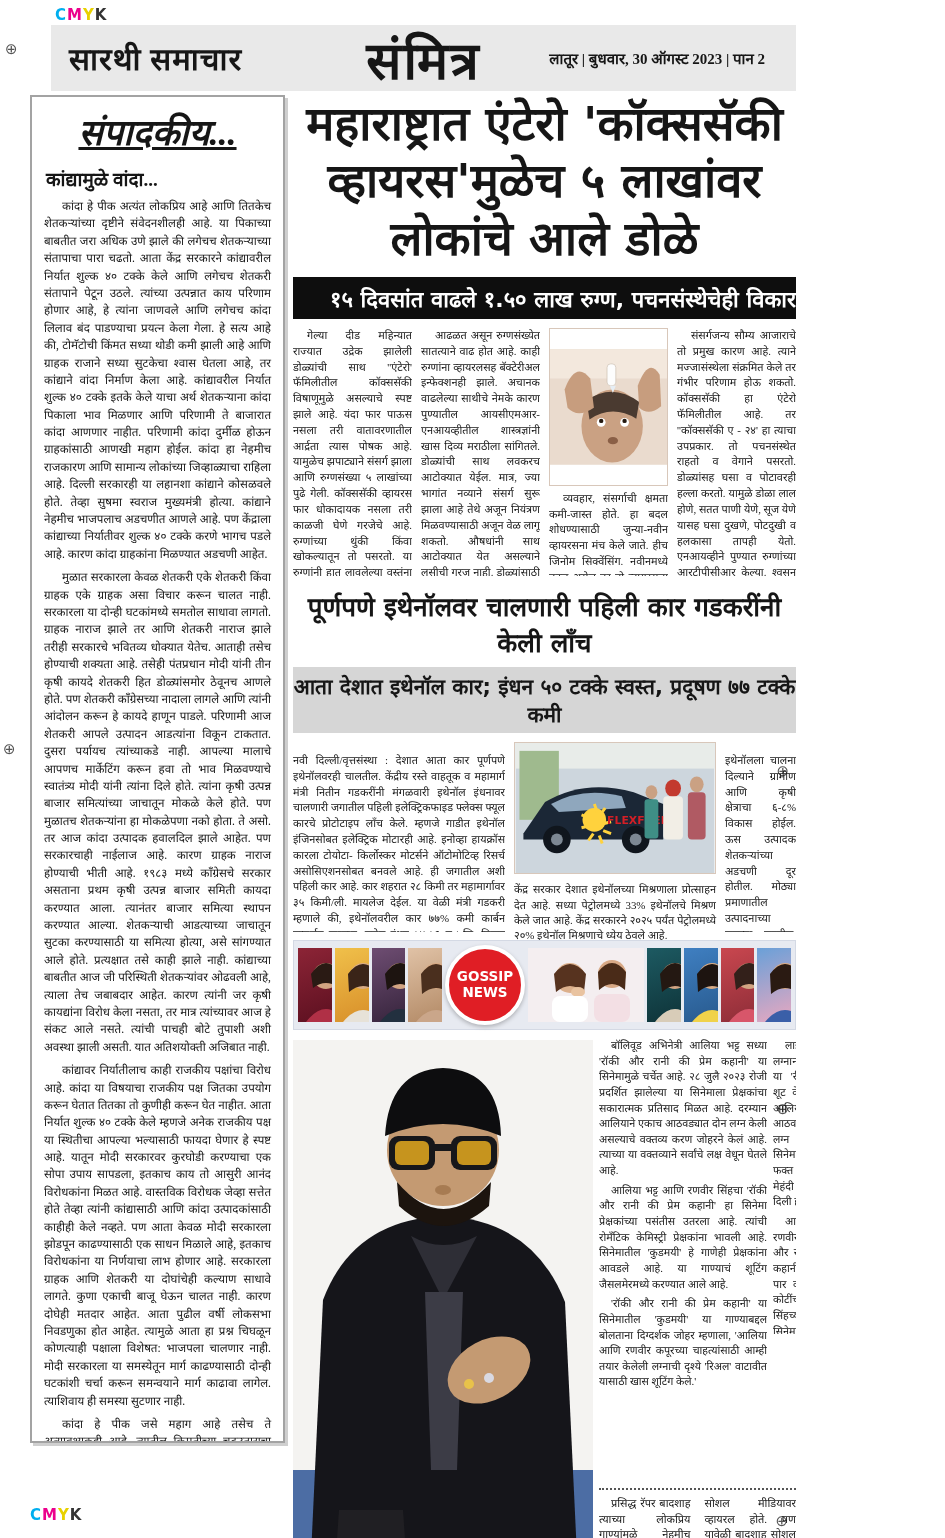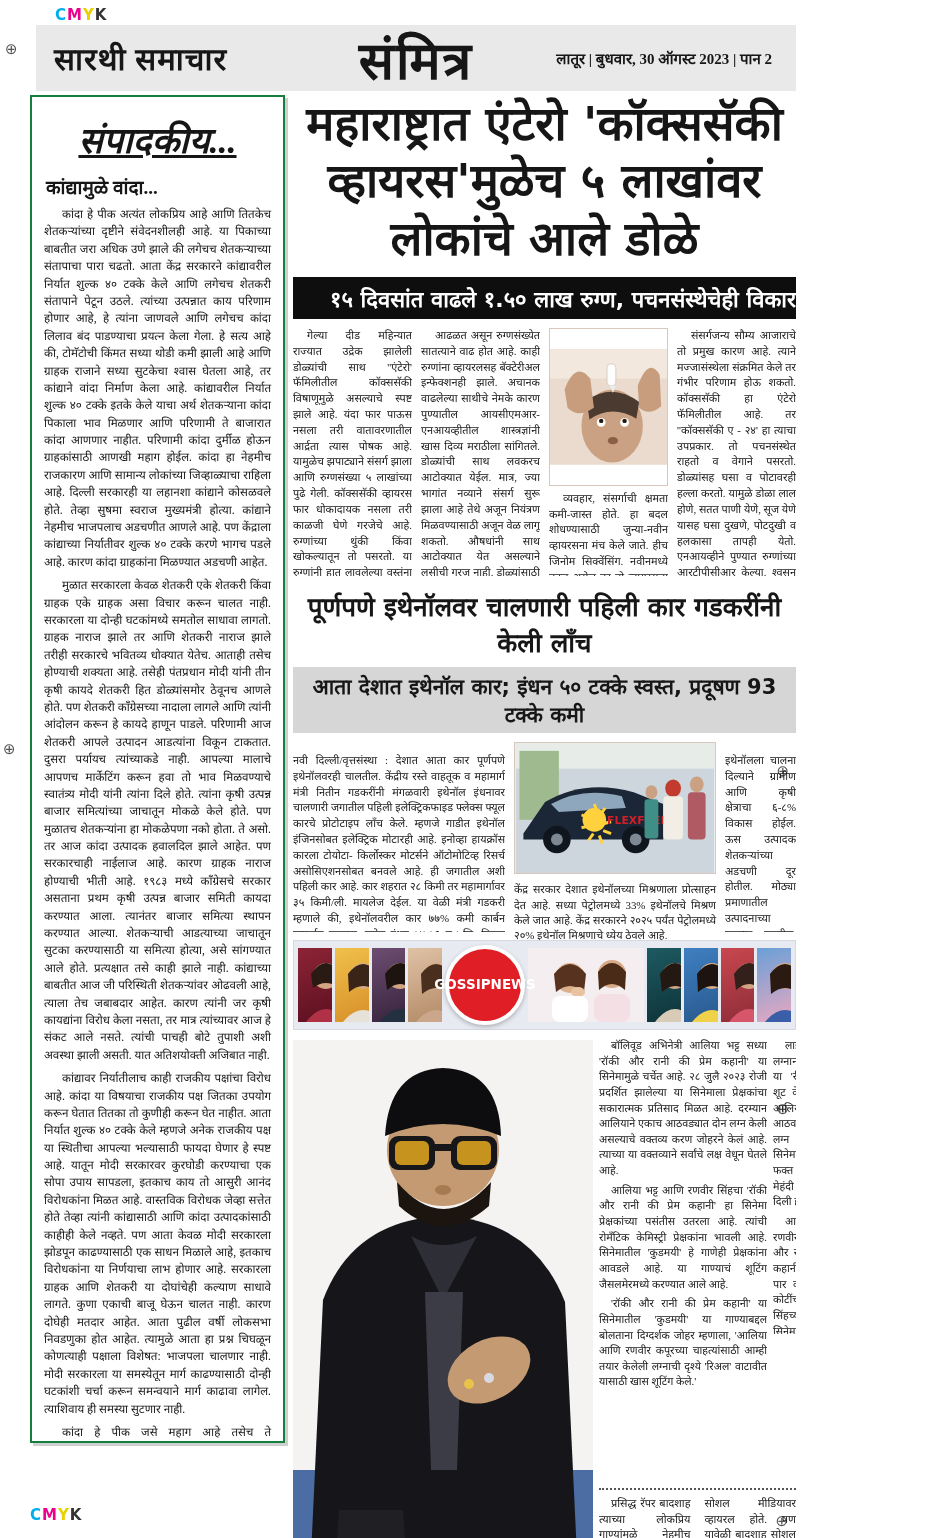--- a/index.html
+++ b/index.html
@@ -5,31 +5,31 @@
   html,body{margin:0;padding:0;background:#fff;}
   .page{position:relative;width:796px;height:1538px;background:#fff;overflow:hidden;
         font-family:"Liberation Serif", serif;color:#161616;}
   
   .cmyk{position:absolute;font-family:"DejaVu Sans",sans-serif;font-size:15px;font-weight:bold;letter-spacing:1px;}
   .cmyk-top{top:6px;left:55px;}
   .cmyk-bottom{bottom:14px;left:30px;}
   .cmyk .c{color:#00aeef}.cmyk .m{color:#ec008c}.cmyk .y{color:#e8d100}.cmyk .k{color:#333}
   .reg{position:absolute;color:#555;font-size:15px;font-family:"DejaVu Sans",sans-serif;}
   
-  .band{position:absolute;top:25px;left:36px;right:0;height:66px;background:#e9e9e9;
+  .band{position:absolute;top:25px;left:51px;right:0;height:66px;background:#e9e9e9;
         display:flex;align-items:center;justify-content:space-between;}
   .masthead{font-size:31px;font-weight:900;padding-left:18px;letter-spacing:1px;}
   .logo{position:absolute;left:0;right:0;text-align:center;font-size:52px;font-weight:900;
         font-family:"DejaVu Sans",sans-serif;letter-spacing:2px;}
-  .dateline{font-size:15px;font-weight:bold;padding-right:24px;z-index:2;background:#e9e9e9;}
+  .dateline{font-size:15px;font-weight:bold;padding-right:31px;z-index:2;background:#e9e9e9;}
   
   .content{position:absolute;top:95px;left:30px;right:0;display:flex;gap:8px;}
   
-  .editorial{width:255px;min-width:255px;height:1348px;border:2px solid #15803d;box-shadow:3px 3px 0 #cfcfcf;
-             padding:16px 12px;box-sizing:border-box;overflow:hidden;}
+  .editorial{width:255px;min-width:255px;height:1348px;border:2px solid #a3a3a3;box-shadow:3px 3px 0 #cfcfcf;
+             padding:8px 12px;box-sizing:border-box;overflow:hidden;}
   .ed-title{font-style:italic;font-weight:bold;font-size:36px;text-align:center;
             text-decoration:underline;margin:2px 0 10px 0;}
   .ed-heading{font-size:19px;font-weight:bold;margin:0 0 6px 2px;}
   .editorial p{font-size:11.6px;line-height:1.5;text-align:justify;margin:0 0 6px 0;text-indent:18px;}
   
   .main{width:655px;overflow:hidden;}
   .h1{font-family:"DejaVu Sans",sans-serif;font-size:47px;line-height:1.22;font-weight:900;
       text-align:center;margin:0 2px 10px 2px;}
   .bar-black{background:#0e0e0e;color:#fff;font-family:"DejaVu Sans",sans-serif;font-weight:bold;
              font-size:22px;text-align:right;padding:6px 0;}
@@ -44,21 +44,21 @@
   .art2-row{height:190px;}
   .art2-left{flex:none;width:212px;}
   .art2-center{flex:none;width:202px;font-size:10.9px;line-height:1.4;text-align:justify;}
   .caption{margin-top:4px;}
   
   .strip{margin-top:8px;background:#e7eaf1;border:1px solid #d4d9e4;padding:4px;height:80px;
          display:flex;align-items:center;gap:3px;position:relative;}
   .thumb{width:56px;height:74px;overflow:hidden;position:relative;}
   .thumb svg{display:block}
   .badge{width:72px;height:72px;min-width:72px;border-radius:50%;background:#e01e25;border:4px solid #fff;
-         color:#fff;display:flex;flex-direction:row;align-items:center;justify-content:center;
+         color:#fff;display:flex;flex-direction:column;align-items:center;justify-content:center;
          font-family:"DejaVu Sans",sans-serif;font-weight:bold;font-size:13.5px;line-height:1.15;z-index:2;
          box-shadow:0 2px 4px rgba(0,0,0,.25);}
   .whisper{width:116px;height:74px;min-width:116px;overflow:hidden;}
   
   .ent{position:relative;height:566px;margin-top:6px;}
   .badshah{position:absolute;left:0;top:4px;width:300px;height:558px;}
   .ent-mid{position:absolute;left:306px;top:2px;width:168px;height:444px;font-size:10.8px;
            line-height:1.45;text-align:justify;overflow:hidden;}
   .ent-mid p,.ent-right p{margin:0 0 4px 0;text-indent:12px;}
   .ent-right{position:absolute;left:480px;top:2px;width:179px;height:296px;font-size:10.8px;
@@ -137,21 +137,21 @@
             <path d="M120 50 Q135 10 150 35 L152 78 Q135 92 122 80 Z" fill="#c79d7e"></path>
           </svg>
           <p class="caption">व्यवहार, संसर्गाची क्षमता कमी-जास्त होते. हा बदल शोधण्यासाठी जुन्या-नवीन व्हायरसना मंच केले जाते. हीच जिनोम सिक्वेंसिंग. नवीनमध्ये बदल असेल तर तो व्हायरसचा नवीन प्रकार- 'स्ट्रेन' असतो. जिनोममुळे नवीन स्ट्रेनवर उपाय, उपचारात बदल करणे आदी सोपे जाते, असे डॉ. यांनी सांगितले.</p>
         </div>
         <div class="col">
             <p>संसर्गजन्य सौम्य आजाराचे तो प्रमुख कारण आहे. त्याने मज्जासंस्थेला संक्रमित केले तर गंभीर परिणाम होऊ शकतो. कॉक्ससॅकी हा एंटेरो फॅमिलीतील आहे. तर ''कॉक्ससॅकी ए - २४' हा त्याचा उपप्रकार. तो पचनसंस्थेत राहतो व वेगाने पसरतो. डोळ्यांसह घसा व पोटावरही हल्ला करतो. यामुळे डोळा लाल होणे, सतत पाणी येणे, सूज येणे यासह घसा दुखणे, पोटदुखी व हलकासा तापही येतो. एनआयव्हीने पुण्यात रुग्णांच्या आरटीपीसीआर केल्या. श्वसन व अन्य संक्रमणासाठी नमुने तपासले. यात सार्स कोव्ह-२ सह श्वसनाशी संबंधित विषाणू आढळले नाहीत. एंटेरो व्हायरस हेच प्रमुख कारण स्पष्ट झाले. डोळ्यातील द्रव तपासणीत ५३ पैकी ३५ नमुन्यांत तर घशात ४३ पैकी २६ नमुन्यांत एंटेरो आढळून आला. डोळे आणि घसा अशा दोन्ही नमुन्यांत एंटेरो सापडण्याचे प्रमाण १८% आहे. बहुतांश नमुन्यांत एंटेरो कुटुंबातील ''कॉक्ससॅकी ए-२४ व्हायरस' एनआयव्हीला आढळल्याचे डॉ.भाबसाहेब तांडळे यांनी सांगितले.</p>
           </div>
       </div>
 
       <h2 class="h2">पूर्णपणे इथेनॉलवर चालणारी पहिली कार गडकरींनी केली लाँच</h2>
-      <div class="bar-gray">आता देशात इथेनॉल कार; इंधन ५० टक्के स्वस्त, प्रदूषण 93 टक्के कमी</div>
+      <div class="bar-gray">आता देशात इथेनॉल कार; इंधन ५० टक्के स्वस्त, प्रदूषण ७७ टक्के कमी</div>
 
       <div class="row art2-row">
         <div class="col art2-left">
             <p>नवी दिल्ली/वृत्तसंस्था : देशात आता कार पूर्णपणे इथेनॉलवरही चालतील. केंद्रीय रस्ते वाहतूक व महामार्ग मंत्री नितीन गडकरींनी मंगळवारी इथेनॉल इंधनावर चालणारी जगातील पहिली इलेक्ट्रिकफाइड फ्लेक्स फ्यूल कारचे प्रोटोटाइप लाँच केले. म्हणजे गाडीत इथेनॉल इंजिनसोबत इलेक्ट्रिक मोटारही आहे. इनोव्हा हायक्रॉस कारला टोयोटा- किर्लोस्कर मोटर्सने ऑटोमोटिव्ह रिसर्च असोसिएशनसोबत बनवले आहे. ही जगातील अशी पहिली कार आहे. कार शहरात २८ किमी तर महामार्गावर ३५ किमी/ली. मायलेज देईल. या वेळी मंत्री गडकरी म्हणाले की, इथेनॉलवरील कार ७७% कमी कार्बन उत्सर्जन करतात. तसेच इंधन ५४-५६ रु./ लि. मिळत आहे, जे पेट्रोलच्या तुलनेत सुमारे ५०% स्वस्त आहे. ते म्हणाले, भारत तीन महिन्यांत २०% इथेनॉल मिश्रणाच्या क्षमता गाठू शकतो. देशातील सर्व कार, दुचाकी, ऑटो १००% इथेनॉलवर चालाव्यात हे माझे स्वप्न आहे. शेतकरी अन्नदातावरून ऊर्जादाता झाला आहे.</p>
           </div>
         <div class="art2-center">
           <svg class="figure" viewBox="0 0 202 132" width="202" height="132">
             <rect width="202" height="132" fill="#cdd6dd"></rect>
             <rect width="202" height="26" fill="#e8ece9"></rect>
             <rect x="4" y="8" width="40" height="70" fill="#9fba8e"></rect>

